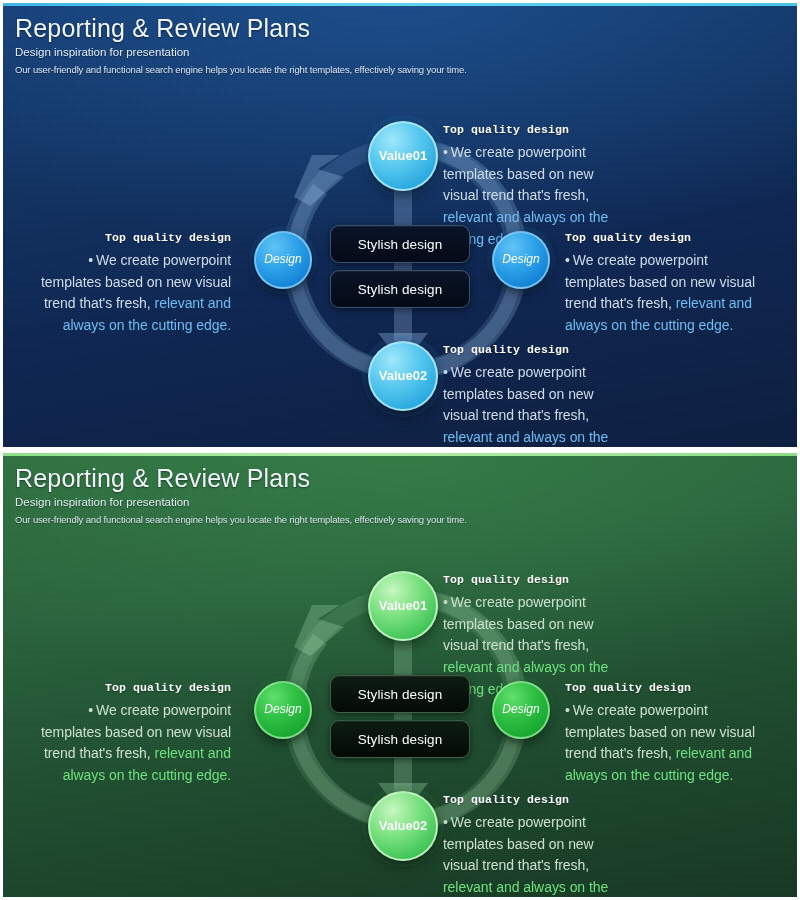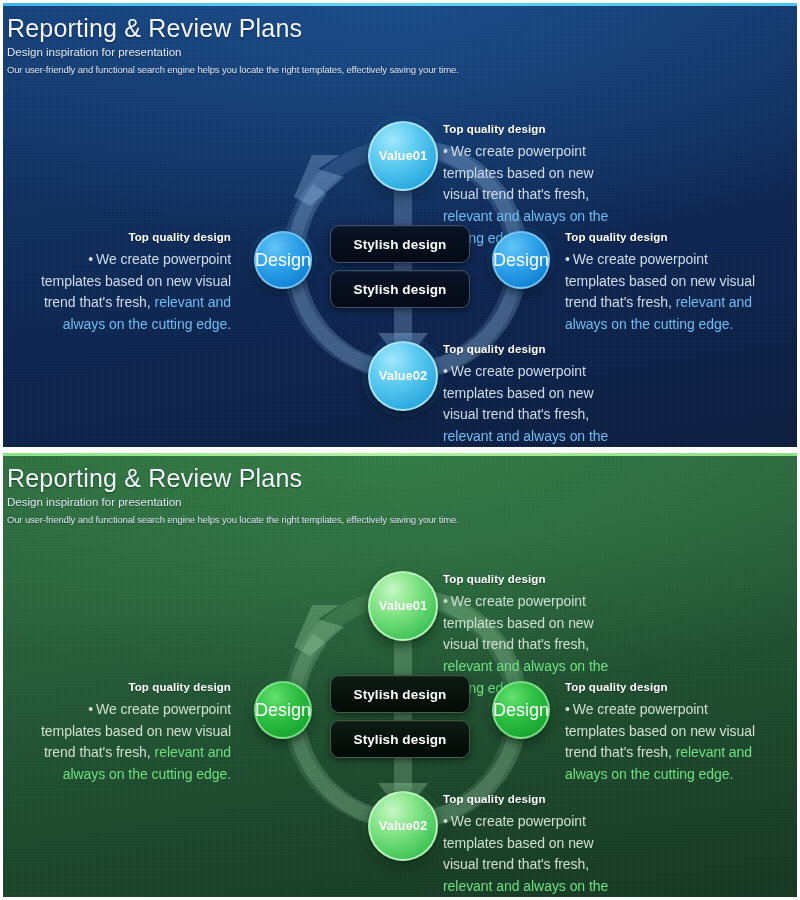--- a/index.html
+++ b/index.html
@@ -47,21 +47,21 @@
       repeating-linear-gradient(0deg, rgba(255,255,255,0.018) 0 1px, rgba(0,0,0,0) 1px 2px),
       repeating-linear-gradient(90deg, rgba(255,255,255,0.014) 0 1px, rgba(0,0,0,0) 1px 2px);
     pointer-events: none;
   }
 
   .accent-bar { position: absolute; top: 0; left: 0; right: 0; height: 3px; z-index: 6; }
   .accent-bar.blue  { background: linear-gradient(90deg,#3fb6e8 0%, #63d2f4 45%, #49c3ea 100%); }
   .accent-bar.green { background: linear-gradient(90deg,#8fe08a 0%, #b5efa6 45%, #8ddd86 100%); }
 
   
-  .hdr { position: absolute; left: 4px; top: 10px; z-index: 5; }
+  .hdr { position: absolute; left: 12px; top: 10px; z-index: 5; }
   .hdr-title {
     font-size: 25px; font-weight: 400; color: #f2f6fb;
     letter-spacing: 0.2px; line-height: 1.25;
     text-shadow: 0 1px 2px rgba(0,0,0,0.45);
   }
   .hdr-sub {
     margin-top: 2px; font-size: 11.5px; color: #e3ecf6; font-weight: 400;
     text-shadow: 0 1px 1px rgba(0,0,0,0.4);
   }
   .hdr-desc {
@@ -74,21 +74,21 @@
   .diagram { position: absolute; left: 0; top: 100px; width: 794px; height: 344px; z-index: 4; }
 
   .ring-svg { position: absolute; left: 265px; top: 8px; width: 270px; height: 300px; }
 
   
   .box {
     position: absolute;
     width: 140px; height: 38px;
     border-radius: 9px;
     display: flex; align-items: center; justify-content: center;
-    font-size: 13.5px; color: #ffffff; font-weight: 700;
+    font-size: 13.5px; color: #ffffff; font-weight: 400;
     letter-spacing: 0.1px;
     z-index: 7;
   }
   .panel.blue .box {
     background: linear-gradient(180deg, #0a1426 0%, #040a16 100%);
     border: 1px solid rgba(120,165,215,0.45);
     box-shadow: 0 2px 6px rgba(0,0,0,0.5), inset 0 1px 0 rgba(255,255,255,0.06);
   }
   .panel.green .box {
     background: linear-gradient(180deg, #0d1c12 0%, #040a06 100%);
@@ -114,21 +114,21 @@
     border: 2px solid rgba(190,240,255,0.78);
     box-shadow: 0 4px 12px rgba(0,0,0,0.55), 0 0 0 6px rgba(40,120,190,0.16);
   }
   .panel.green .circ.big {
     background: radial-gradient(circle at 34% 26%, #c6f7c2 0%, #7fe383 38%, #3fc457 78%, #30a846 100%);
     border: 2px solid rgba(205,250,205,0.80);
     box-shadow: 0 4px 12px rgba(0,0,0,0.55), 0 0 0 6px rgba(50,150,70,0.16);
   }
 
   
-  .circ.sm { width: 58px; height: 58px; font-size: 18px; font-weight: 400; }
+  .circ.sm { width: 58px; height: 58px; font-size: 12px; font-weight: 400; font-style: italic; }
   .panel.blue .circ.sm {
     background: radial-gradient(circle at 34% 26%, #63c4f5 0%, #2fa3ea 40%, #1180d4 80%, #0b67b4 100%);
     border: 2px solid rgba(150,215,250,0.70);
     box-shadow: 0 4px 10px rgba(0,0,0,0.55), 0 0 0 5px rgba(30,110,180,0.16);
   }
   .panel.green .circ.sm {
     background: radial-gradient(circle at 34% 26%, #63e06e 0%, #2fc044 40%, #17a52f 80%, #0f8a26 100%);
     border: 2px solid rgba(160,240,165,0.70);
     box-shadow: 0 4px 10px rgba(0,0,0,0.55), 0 0 0 5px rgba(40,140,60,0.16);
   }
@@ -137,20 +137,21 @@
   .circ.bot   { left: 365px; top: 238px; }
   .circ.left  { left: 251px; top: 128px; }
   .circ.right { left: 489px; top: 128px; }
 
   
   .tblock { position: absolute; width: 182px; z-index: 6; }
   .tb-title {
     font-size: 11.5px; font-weight: 700; color: #ffffff;
     margin-bottom: 6px; letter-spacing: 0.1px;
     text-shadow: 0 1px 1px rgba(0,0,0,0.4);
+    font-family: Liberation Mono, monospace;
   }
   .tb-body { font-size: 14px; line-height: 1.55; letter-spacing: -0.05px; }
   .panel.blue .tb-body { color: #cfdcea; }
   .panel.green .tb-body { color: #cde0cf; }
   .panel.blue .hl { color: #6fbdf2; }
   .panel.green .hl { color: #6fe07f; }
   .bullet { margin-right: 3px; }
 
   .tb.r1 { left: 440px; top: 20px; }
   .tb.r2 { left: 440px; top: 240px; }

